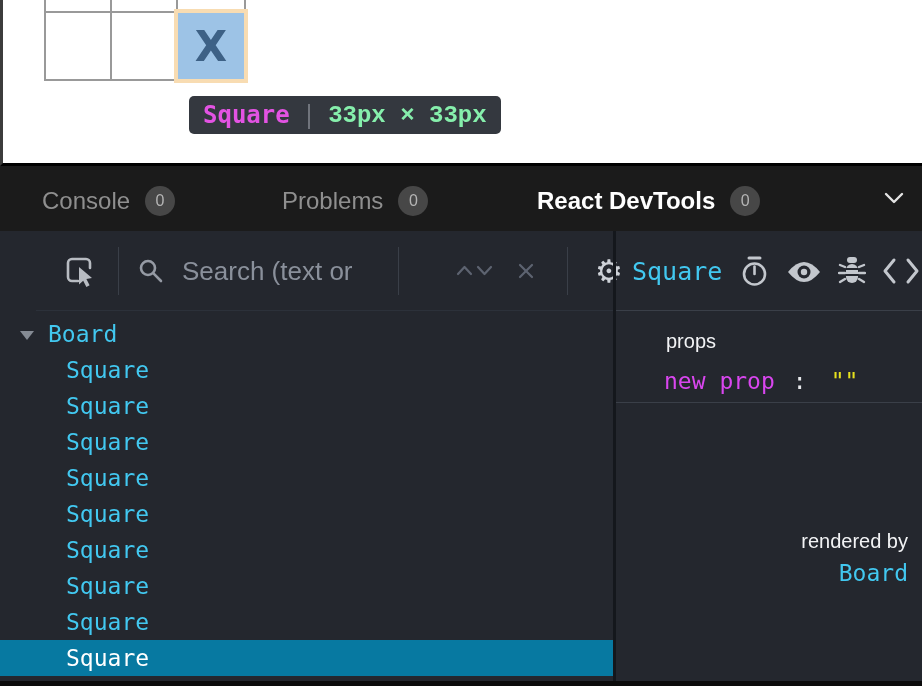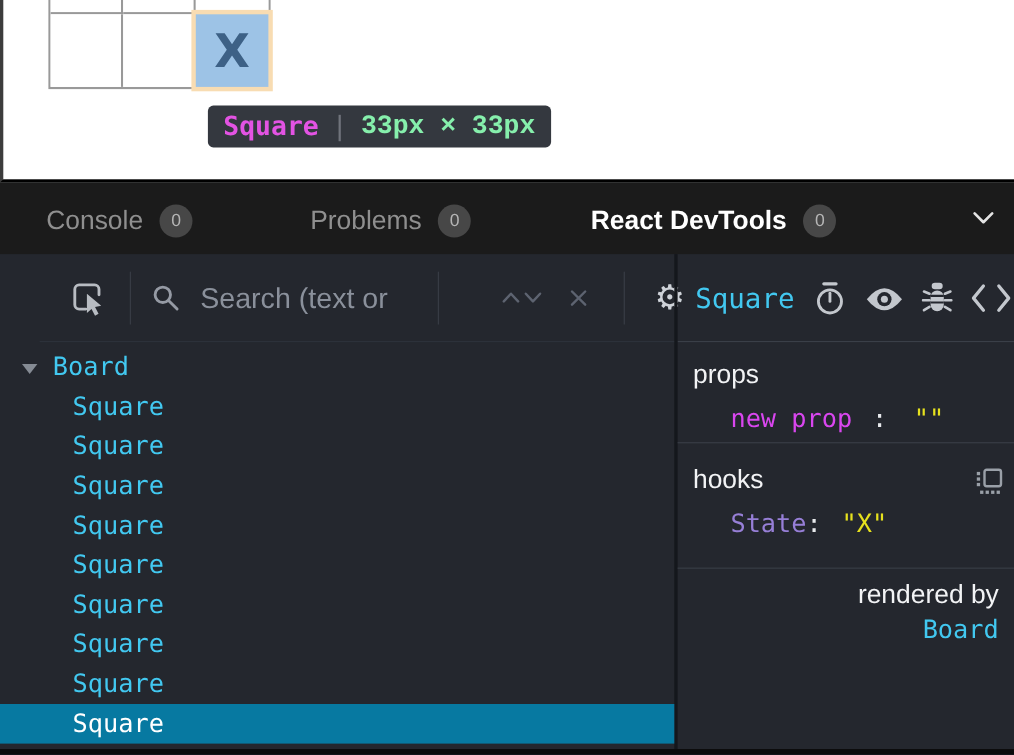--- a/index.html
+++ b/index.html
@@ -87,21 +87,21 @@
   }
 
   
   #panel-divider { position:absolute; left:613px; top:231px; width:3px; height:450px; background:#14171c; }
 
   
   .section { position:absolute; left:616px; width:306px; padding:0 14px; }
   #props-section    { top:311px; height:92px;  border-bottom:1px solid #3a3f48; padding-top:16px; }
   #hooks-section    { top:403px; height:114px; border-bottom:1px solid #3a3f48; padding-top:20px; }
   #rendered-section { top:517px; height:164px; padding-top:10px;text-align:right; }
-  .section h3 { font-size:24px; font-weight:normal; color:#f2f3f5; line-height:28px; }
+  .section h3 { font-size:20px; font-weight:normal; color:#f2f3f5; line-height:28px;margin-left:36px; }
   .kv { margin-top:12px; padding-left:34px; font-family:"DejaVu Sans Mono", monospace; font-size:23px; line-height:28px; white-space:nowrap; }
   .kv .key-gray   { color:#d946ef; }
   .kv .key-purple { color:var(--state_purple,#977fd7); }
   .kv .colon      { color:#e8eaed; }
   .kv .colon.spaced { margin:0 20px 0 18px; }
   .kv .val-yellow { color:var(--value_yellow,#e6e11e); margin-left:4px; }
   .kv .val-yellow.gap { margin-left:18px; }
   #rendered-section .kv { margin-top:4px; color:var(--accent_cyan,#42c8f0); }
   #hooks-parse-icon { position:absolute; right:10px; top:22px; }
 
@@ -244,38 +244,20 @@
     <div class="tree-row child selected"><span>Square</span></div>
   </div>
 
   <div class="section" id="props-section">
     <h3>props</h3>
     <div class="kv">
       <span class="key-gray">new prop</span><span class="colon spaced">:</span><span class="val-yellow">""</span>
     </div>
   </div>
 
-  <div class="section" id="hooks-section">
-    <h3>hooks</h3>
-    <span id="hooks-parse-icon">
-      <svg width="25" height="25" viewBox="0 0 25 25">
-        <rect x="8" y="2" width="15" height="15" rx="2" fill="none" stroke="#9aa0a8" stroke-width="2.2"></rect>
-        <rect x="1" y="4" width="3" height="3" fill="#9aa0a8"></rect>
-        <rect x="1" y="9" width="3" height="3" fill="#9aa0a8"></rect>
-        <rect x="1" y="14" width="3" height="3" fill="#9aa0a8"></rect>
-        <rect x="4" y="21" width="3" height="3" fill="#9aa0a8"></rect>
-        <rect x="9" y="21" width="3" height="3" fill="#9aa0a8"></rect>
-        <rect x="14" y="21" width="3" height="3" fill="#9aa0a8"></rect>
-        <rect x="19" y="21" width="3" height="3" fill="#9aa0a8"></rect>
-      </svg>
-    </span>
-    <div class="kv">
-      <span class="key-purple">State</span><span class="colon">:</span><span class="val-yellow gap">"X"</span>
-    </div>
-  </div>
 
   <div class="section" id="rendered-section">
     <h3>rendered by</h3>
     <div class="kv mono">Board</div>
   </div>
 
   <div id="bottom-strip"></div>
 </div>
 
 </body></html>

